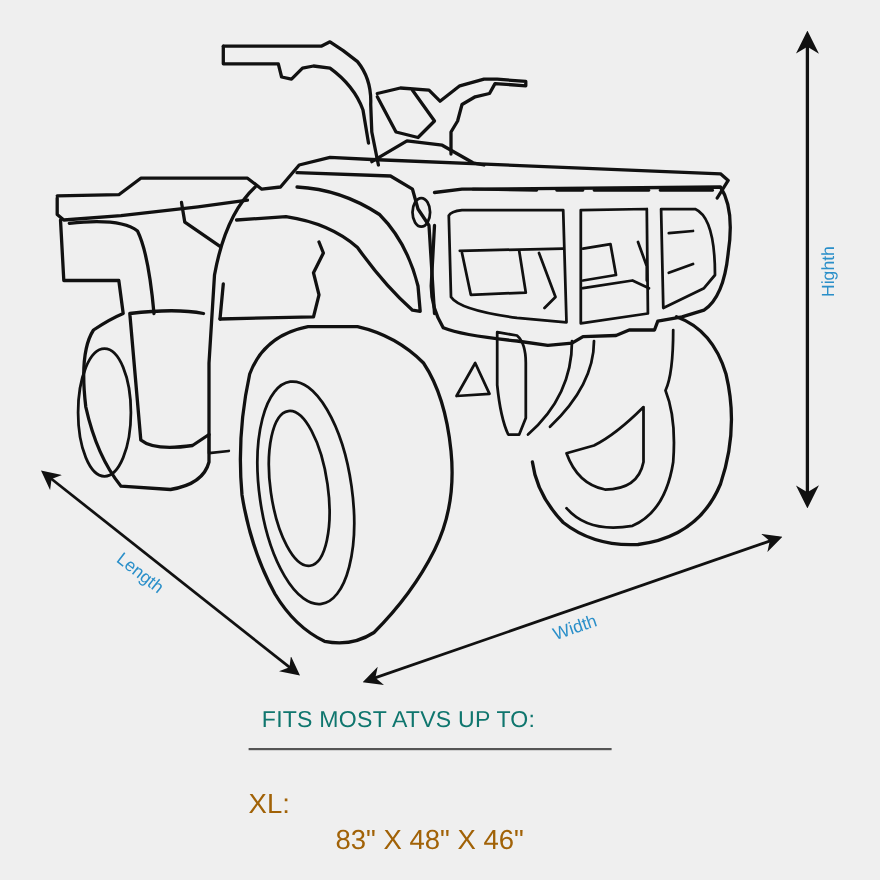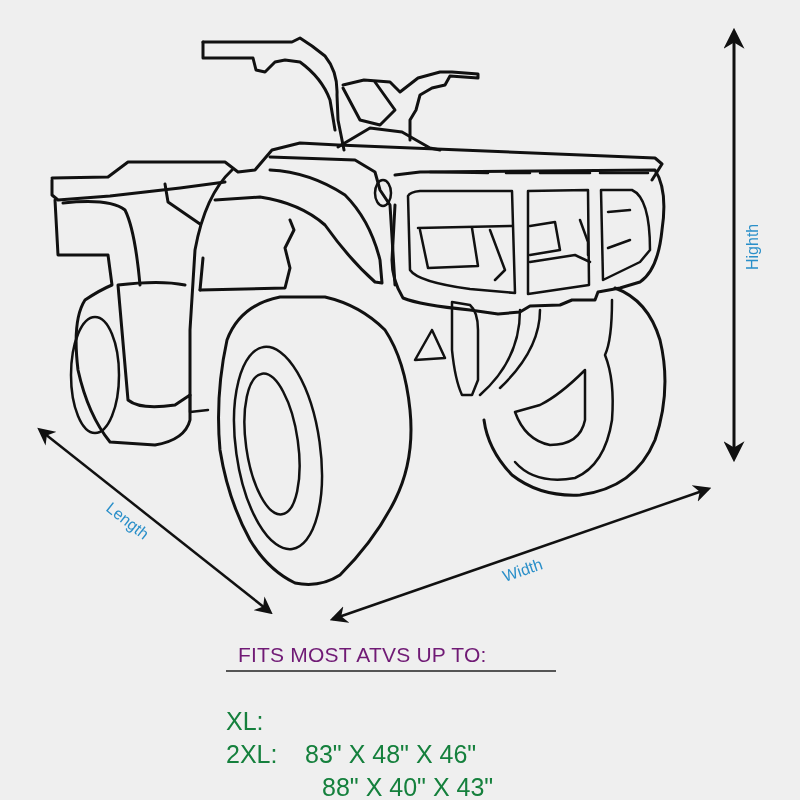--- a/index.html
+++ b/index.html
@@ -7,27 +7,27 @@
       width: 800px; height: 800px; position: relative; overflow: hidden;
       background: #efefef;
       font-family: "Liberation Sans", sans-serif;
     }
     #diagram { position: absolute; left: 0; top: 0; width: 800px; height: 800px; }
     .dim-label { fill: #2a8fc9; font-family: "Liberation Sans", sans-serif; font-size: 16px; }
     .sizes {
       position: absolute; left: 226px; top: 642px; width: 320px;
     }
     .sizes-title {
-      color: #701a75; font-size: 21px; letter-spacing: 0.2px;
+      color: #0f766e; font-size: 21px; letter-spacing: 0.2px;
       padding-left: 12px; line-height: 26px;
       border-bottom: 2px solid #555;
-      padding-bottom: 2px; width: 318px;
+      padding-bottom: 12px; width: 318px;
     }
     .size-row {
-      font-size: 25px; color: #15803d; line-height: 33px; height: 33px;
+      font-size: 25px; color: #a16207; line-height: 33px; height: 33px;
       white-space: pre; position: relative;
     }
     .size-row:first-of-type { margin-top: 6px; }
     .size-key { position: absolute; left: 0; }
     .size-val { position: absolute; }
     .row-0 .size-val { left: 79px; }
     .row-1 .size-val { left: 96px; }
   </style>
 </head>
 <body>
@@ -100,17 +100,13 @@
   <text class="dim-label" transform="translate(105,510) rotate(38)">Length</text>
   <text class="dim-label" transform="translate(505,582) rotate(-19)">Width</text>
 </svg>
 
 <div class="sizes">
   <div class="sizes-title">FITS MOST ATVS UP TO:</div>
   <div class="size-row row-0">
     <span class="size-key">XL:</span>
     <span class="size-val">83" X 48" X 46"</span>
   </div>
-  <div class="size-row row-1">
-    <span class="size-key">2XL:</span>
-    <span class="size-val">88" X 40" X 43"</span>
-  </div>
 </div>
 
 </body></html>

